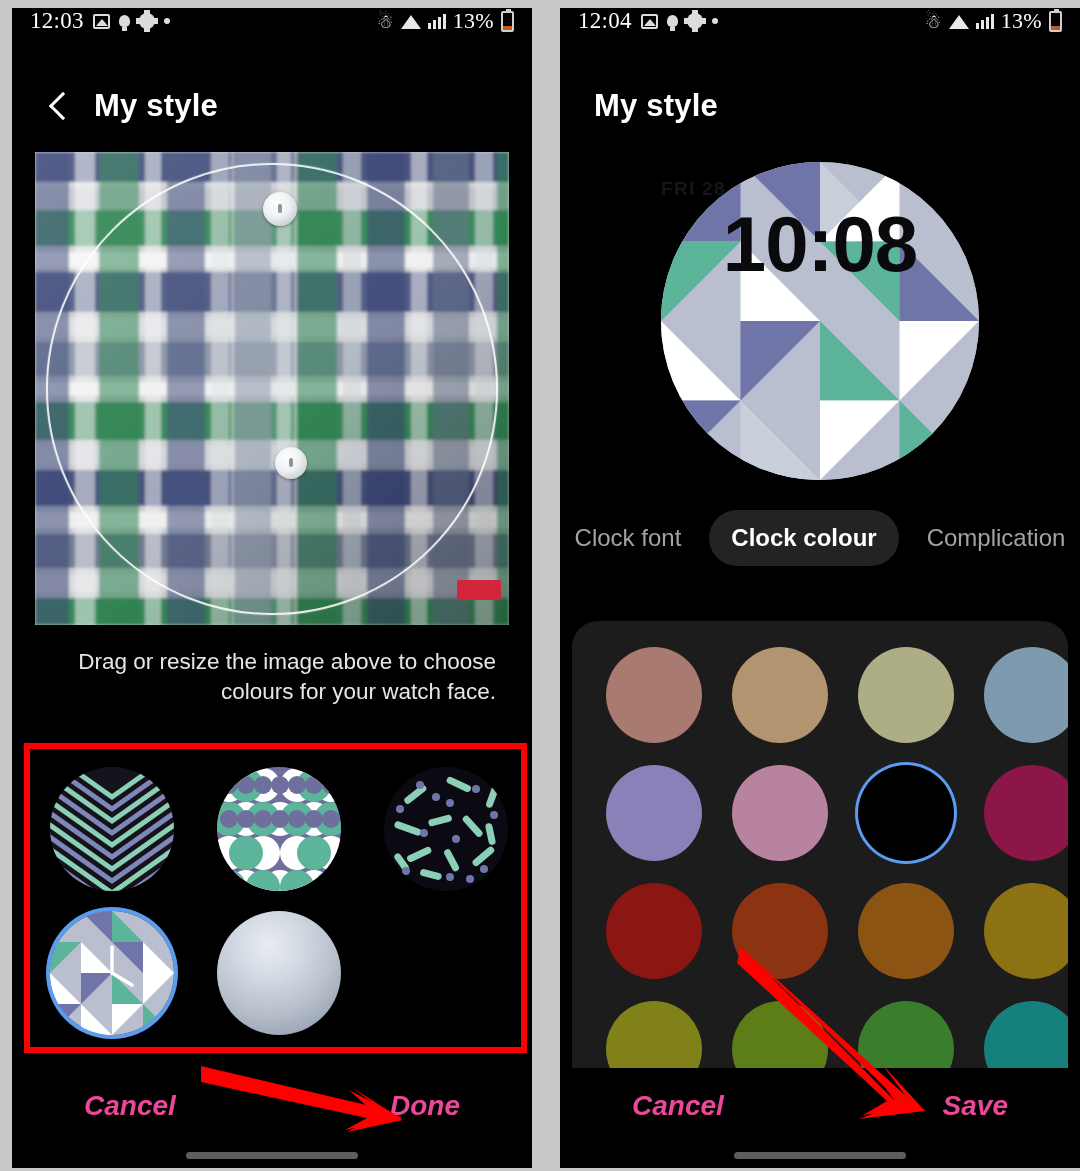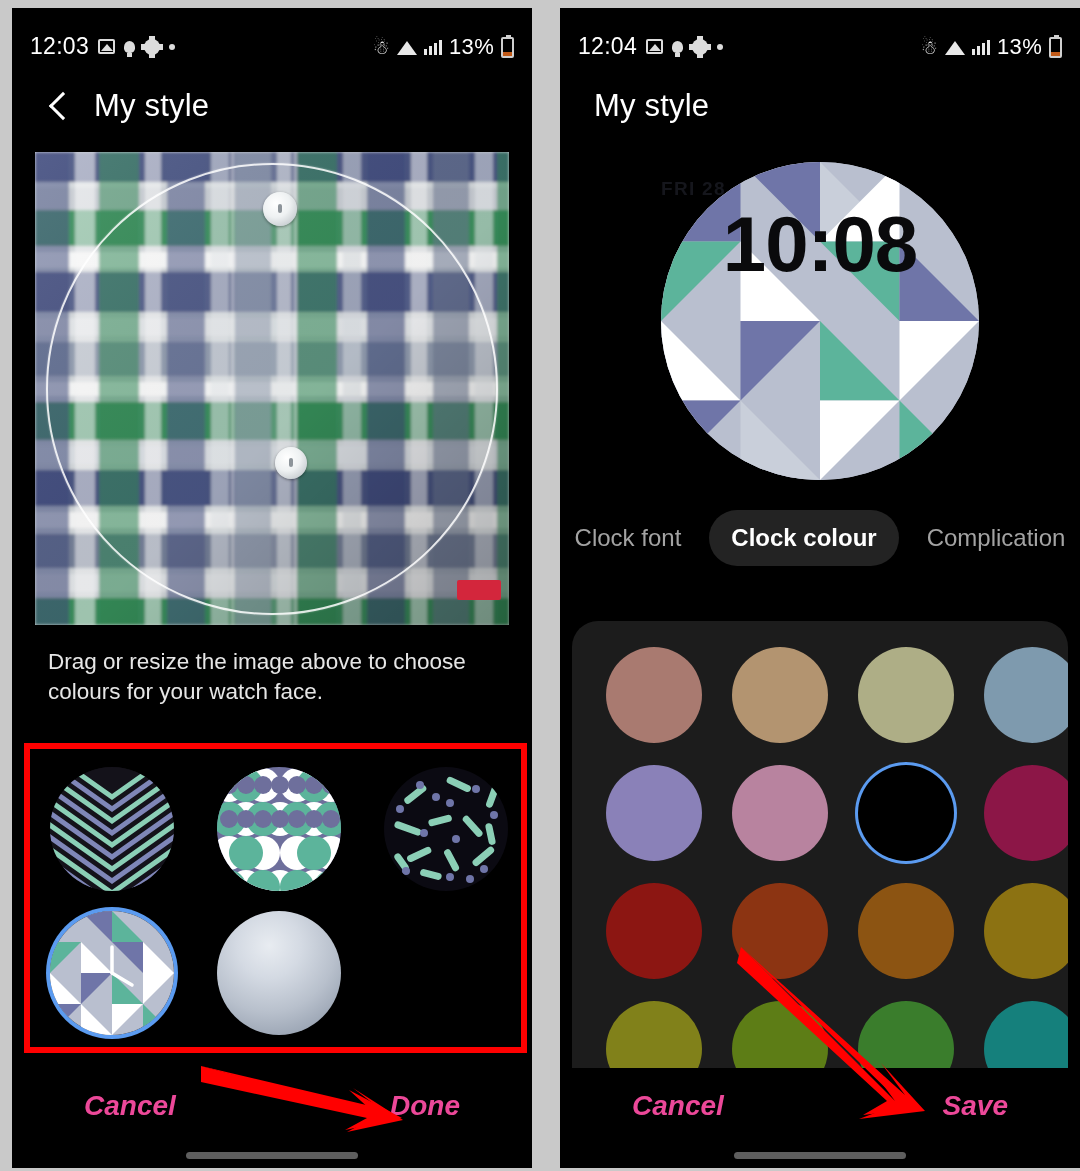--- a/index.html
+++ b/index.html
@@ -22,25 +22,26 @@
     margin-top: 8px;
     background: #000;
     overflow: hidden;
   }
   .phone.left  { margin-left: 12px; margin-right: 12px; }
   .phone.right { margin-left: 16px; }
 
   
   .statusbar {
     height: 52px;
-    display: flex; align-items: flex-end;
+    display: flex; align-items: flex-start;
     padding: 0 18px;
     color: #fff;
     font-size: 22px;
     letter-spacing: .3px;
+    font-family: Liberation Serif, serif;
   }
   .sb-left { display:flex; align-items:center; gap:9px; }
   .sb-right { margin-left:auto; display:flex; align-items:center; gap:7px; }
   .sb-time { font-size: 23px; font-weight: 400; }
   .sb-ic { display:inline-block; opacity:.95; }
   .ic-photo { width:17px;height:15px;border:2px solid #e8e8e8;border-radius:2px;position:relative;}
   .ic-photo::after{content:"";position:absolute;left:1px;bottom:1px;width:0;height:0;border-left:6px solid transparent;border-right:6px solid transparent;border-bottom:7px solid #e8e8e8;}
   .ic-bulb { width:11px;height:12px;background:#e8e8e8;border-radius:50% 50% 40% 40%; position:relative;}
   .ic-bulb::after{content:"";position:absolute;left:3px;bottom:-4px;width:5px;height:4px;background:#e8e8e8;}
   .ic-gear { width:16px;height:16px;background:#e8e8e8;border-radius:50%; position:relative;}
@@ -59,40 +60,41 @@
   .sb-batt { font-size:22px; }
   .ic-batt { width:13px; height:21px; border:2px solid #cfcfcf; border-radius:2px; position:relative; }
   .ic-batt::before{content:"";position:absolute;top:-4px;left:3px;width:5px;height:3px;background:#cfcfcf;}
   .ic-batt::after{content:"";position:absolute;left:0;right:0;bottom:0;height:22%;background:#c25a18;}
 
   
   .apphdr { display:flex; align-items:center; gap:24px; padding: 28px 34px 20px 34px; }
   .apphdr.no-back { padding-left: 34px; }
   .back-chev { width:24px;height:24px;position:relative; flex:none; cursor:pointer;}
   .back-chev::before{content:"";position:absolute;left:7px;top:2px;width:17px;height:17px;border-left:3px solid #fff;border-bottom:3px solid #fff;transform:rotate(45deg);}
-  .apptitle { color:#fff; font-size:31px; font-weight:400; letter-spacing:.2px; }
+  .apptitle { color:#fff; font-size:31px; font-weight:700; letter-spacing:.2px; }
 
   
   .photo-wrap { position:relative; width:474px; height:473px; margin: 8px auto 0 auto; overflow:hidden; background:#1a2430; }
   .plaid { position:absolute; inset:0; }
   .plaid .base { position:absolute; inset:0; background:#d9dde0; }
   .crop-circle {
     position:absolute; left:50%; top:50%;
     width:452px; height:452px; margin:-226px 0 0 -226px;
     border:2px solid rgba(255,255,255,.85);
     border-radius:50%;
     box-shadow: 0 0 2px rgba(255,255,255,.4);
   }
   .btn-shirt { position:absolute; border-radius:50%; background:radial-gradient(circle at 38% 34%, #ffffff 0%, #eef1f2 45%, #c8cdd1 80%, #aeb4b9 100%); box-shadow:0 1px 3px rgba(0,0,0,.4); }
   .btn-shirt::after{content:"";position:absolute;left:50%;top:50%;width:4px;height:9px;margin:-5px 0 0 -2px;background:#8d949a;border-radius:2px;}
   .red-tab { position:absolute; background:#d3263c; border-radius:2px; }
 
   .hint {
     color:#e6e6e6; font-size:22.5px; line-height:1.32;
     padding: 22px 36px 10px 36px;
+    text-align: right;
   }
 
   
   .hl-box {
     position:absolute; left:12px; top:735px; width:503px; height:310px;
     border:6px solid #ff0000; background: transparent; pointer-events:none; z-index:6;
   }
 
   
   .thumbs { position:absolute; left:12px; top:735px; width:503px; height:310px; z-index:5; }

